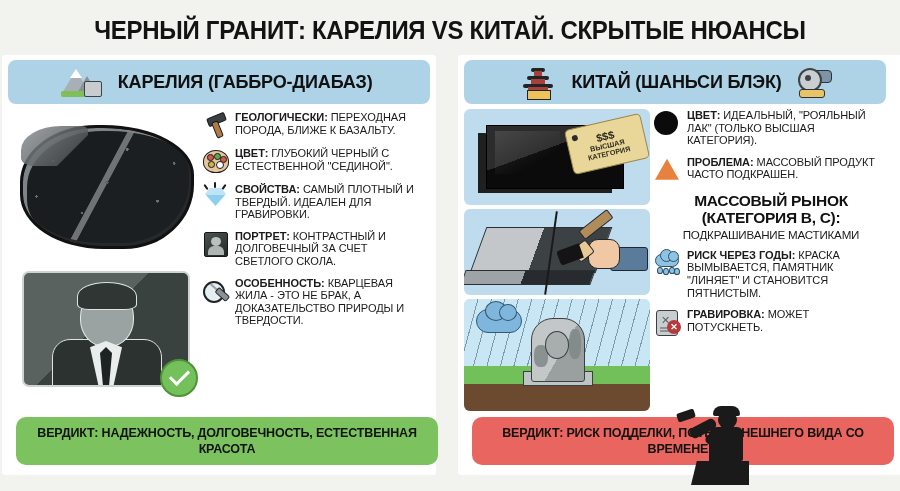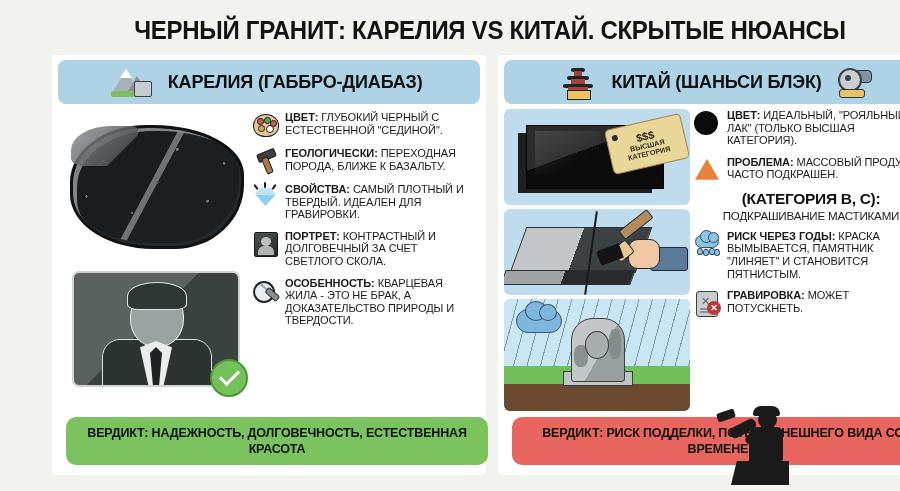--- a/index.html
+++ b/index.html
@@ -2,36 +2,36 @@
 <html><head>
 <meta charset="utf-8">
 <style>
   html,body{margin:0;padding:0;}
   body{
     width:900px;height:491px;overflow:hidden;
     background:#f2f2ef;
     font-family:"Liberation Sans", sans-serif;
     -webkit-font-smoothing:antialiased;
   }
-  .page{position:relative;width:755px;height:491px;margin-left:40px;}
+  .page{position:relative;width:755px;height:491px;}
 
   
   .title{
     position:absolute;left:0;top:16px;width:900px;text-align:center;
     font-size:25px;font-weight:bold;letter-spacing:-0.3px;color:#131313;
     font-family:"Liberation Sans", sans-serif;
     transform:scaleX(0.96);
   }
 
   
   .col{
     position:absolute;top:55px;width:434px;height:420px;
     background:#ffffff;border-radius:3px;
   }
-  .col-left{left:12px;}
+  .col-left{left:2px;}
   .col-right{left:458px;padding-left:20px;}
 
   .colhead{
     position:absolute;left:6px;top:5px;width:422px;height:44px;
     background:#aed2e6;border-radius:8px;
     display:flex;align-items:center;justify-content:center;gap:8px;
   }
   .colhead .htxt{
     font-size:19px;font-weight:bold;color:#111;letter-spacing:-0.2px;
     transform:scaleX(0.95);white-space:nowrap;
@@ -309,39 +309,39 @@
             <span class="ph-tie"></span>
           </div>
           <div class="checkmark"></div>
         </div>
       </div>
 
       <div class="facts" style="left:200px;top:4px;width:230px;">
 
         <div class="fact">
           <span class="ic">
+            <span class="i-hammer">
+                <span class="hd"></span>
+                <span class="hn"></span>
+              </span>
+          </span>
+          <span class="tx"><b>ГЕОЛОГИЧЕСКИ:</b> <span>ПЕРЕХОДНАЯ ПОРОДА, БЛИЖЕ К БАЗАЛЬТУ.</span></span>
+        </div>
+
+        <div class="fact">
+          <span class="ic">
             <span class="i-palette">
               <span class="d" style="left:3px;top:3px;background:#d05b4a;"></span>
               <span class="d" style="left:10px;top:2px;background:#5aa84f;"></span>
               <span class="d" style="left:16px;top:5px;background:#d05b4a;"></span>
               <span class="d" style="left:4px;top:10px;background:#c9b44a;"></span>
               <span class="hole"></span>
             </span>
           </span>
           <span class="tx"><b>ЦВЕТ:</b> <span>ГЛУБОКИЙ ЧЕРНЫЙ С ЕСТЕСТВЕННОЙ "СЕДИНОЙ".</span></span>
-        </div>
-
-        <div class="fact">
-          <span class="ic">
-            <span class="i-hammer">
-                <span class="hd"></span>
-                <span class="hn"></span>
-              </span>
-          </span>
-          <span class="tx"><b>ГЕОЛОГИЧЕСКИ:</b> <span>ПЕРЕХОДНАЯ ПОРОДА, БЛИЖЕ К БАЗАЛЬТУ.</span></span>
         </div>
 
         <div class="fact">
           <span class="ic">
             <span class="i-diamond-w">
               <span class="spark" style="left:3px;top:0;transform:rotate(-35deg);"></span>
               <span class="spark" style="left:12px;top:-2px;"></span>
               <span class="spark" style="left:21px;top:0;transform:rotate(35deg);"></span>
               <span class="i-diamond"></span>
             </span>
@@ -449,20 +449,21 @@
           <span class="tx"><b>ЦВЕТ:</b> <span>ИДЕАЛЬНЫЙ, "РОЯЛЬНЫЙ ЛАК" (ТОЛЬКО ВЫСШАЯ КАТЕГОРИЯ).</span></span>
         </div>
 
         <div class="fact">
           <span class="ic">
             <span class="i-warn-w"><span class="i-warn"></span><span class="ex"></span><span class="ex2"></span></span>
           </span>
           <span class="tx"><b>ПРОБЛЕМА:</b> <span>МАССОВЫЙ ПРОДУКТ ЧАСТО ПОДКРАШЕН.</span></span>
         </div>
 
+        <div class="bigline">МАССОВЫЙ РЫНОК</div>
         <div class="bigline" style="margin-top:-2px;">(КАТЕГОРИЯ B, C):</div>
         <div class="bigsub">ПОДКРАШИВАНИЕ МАСТИКАМИ</div>
 
         <div class="fact">
           <span class="ic">
             <span class="i-cloudr">
               <span class="c"></span>
               <span class="dr" style="left:3px;top:15px;"></span>
               <span class="dr" style="left:9px;top:16px;"></span>
               <span class="dr" style="left:15px;top:15px;"></span>

